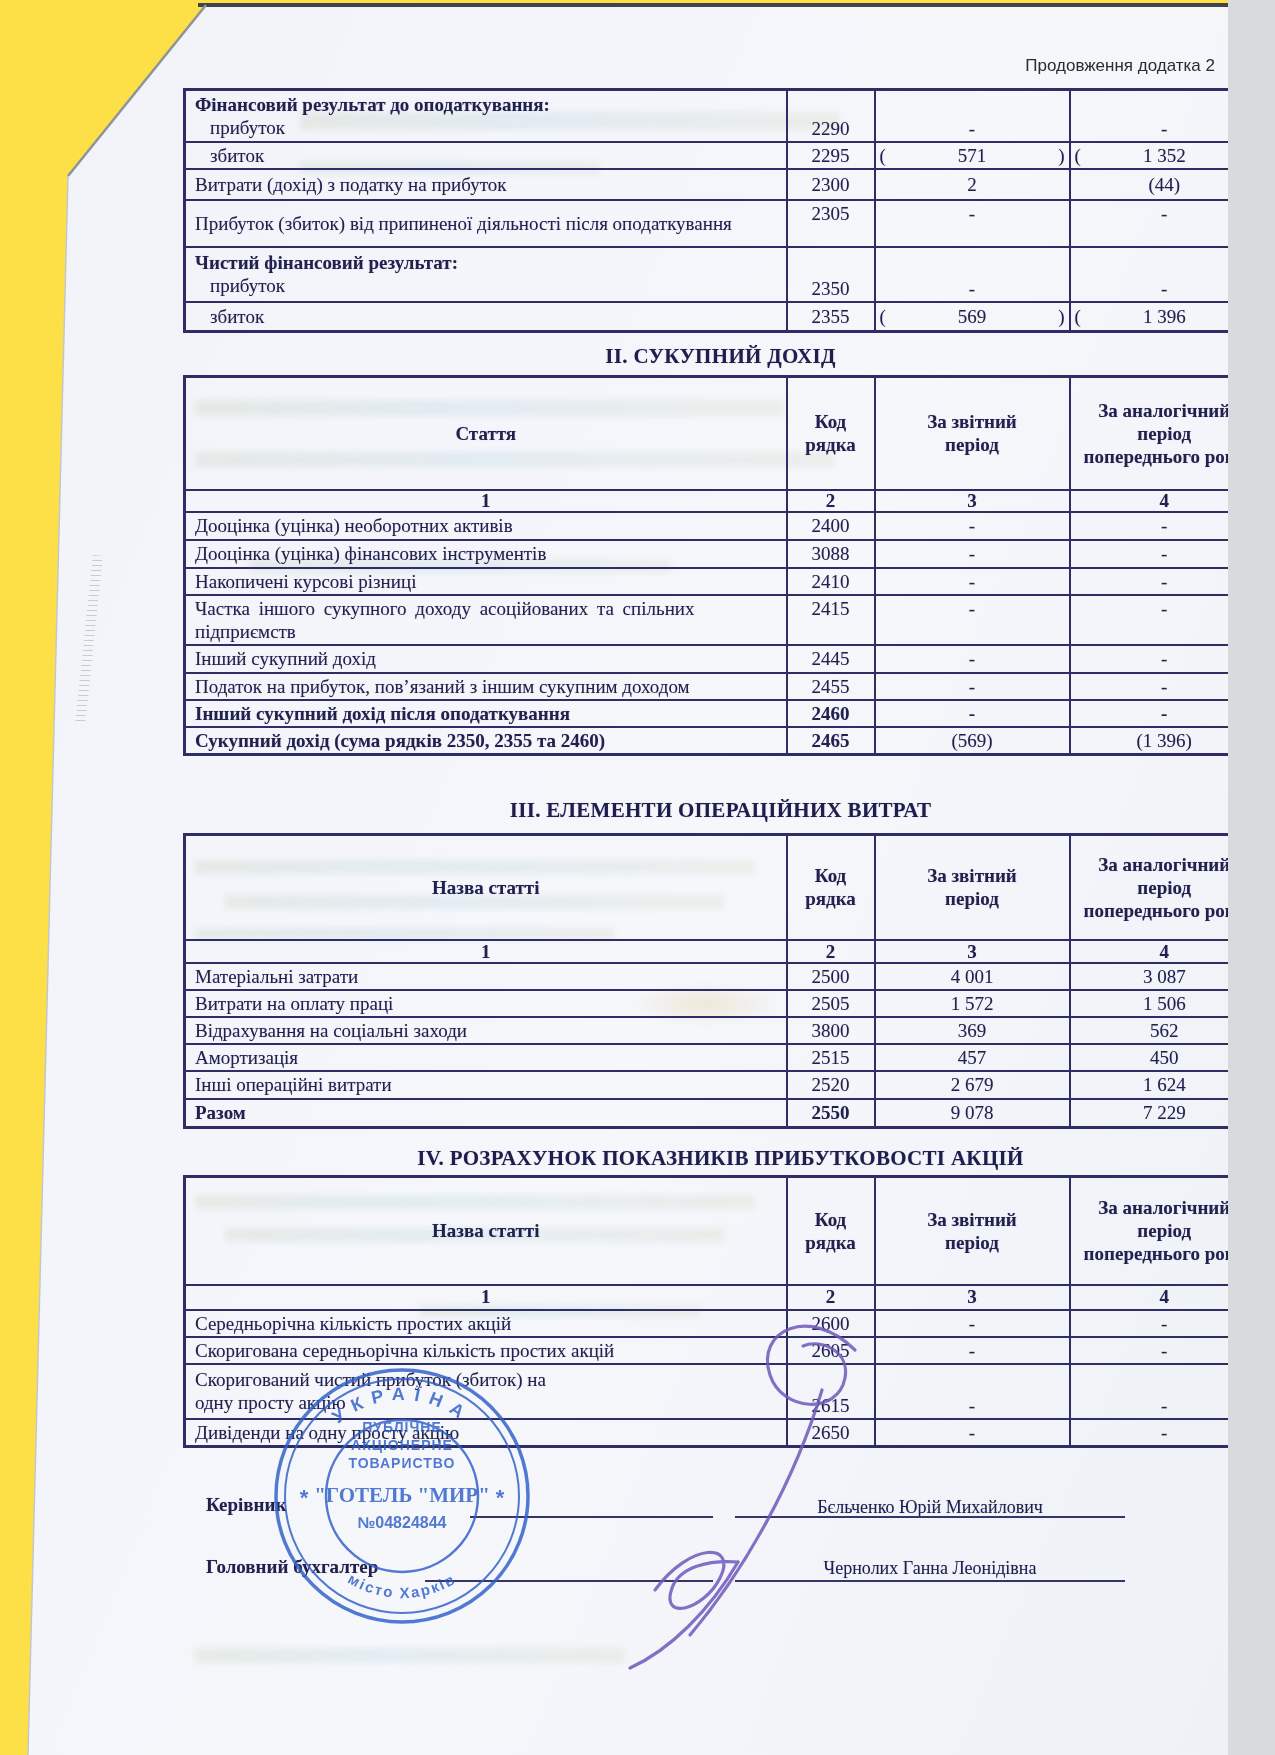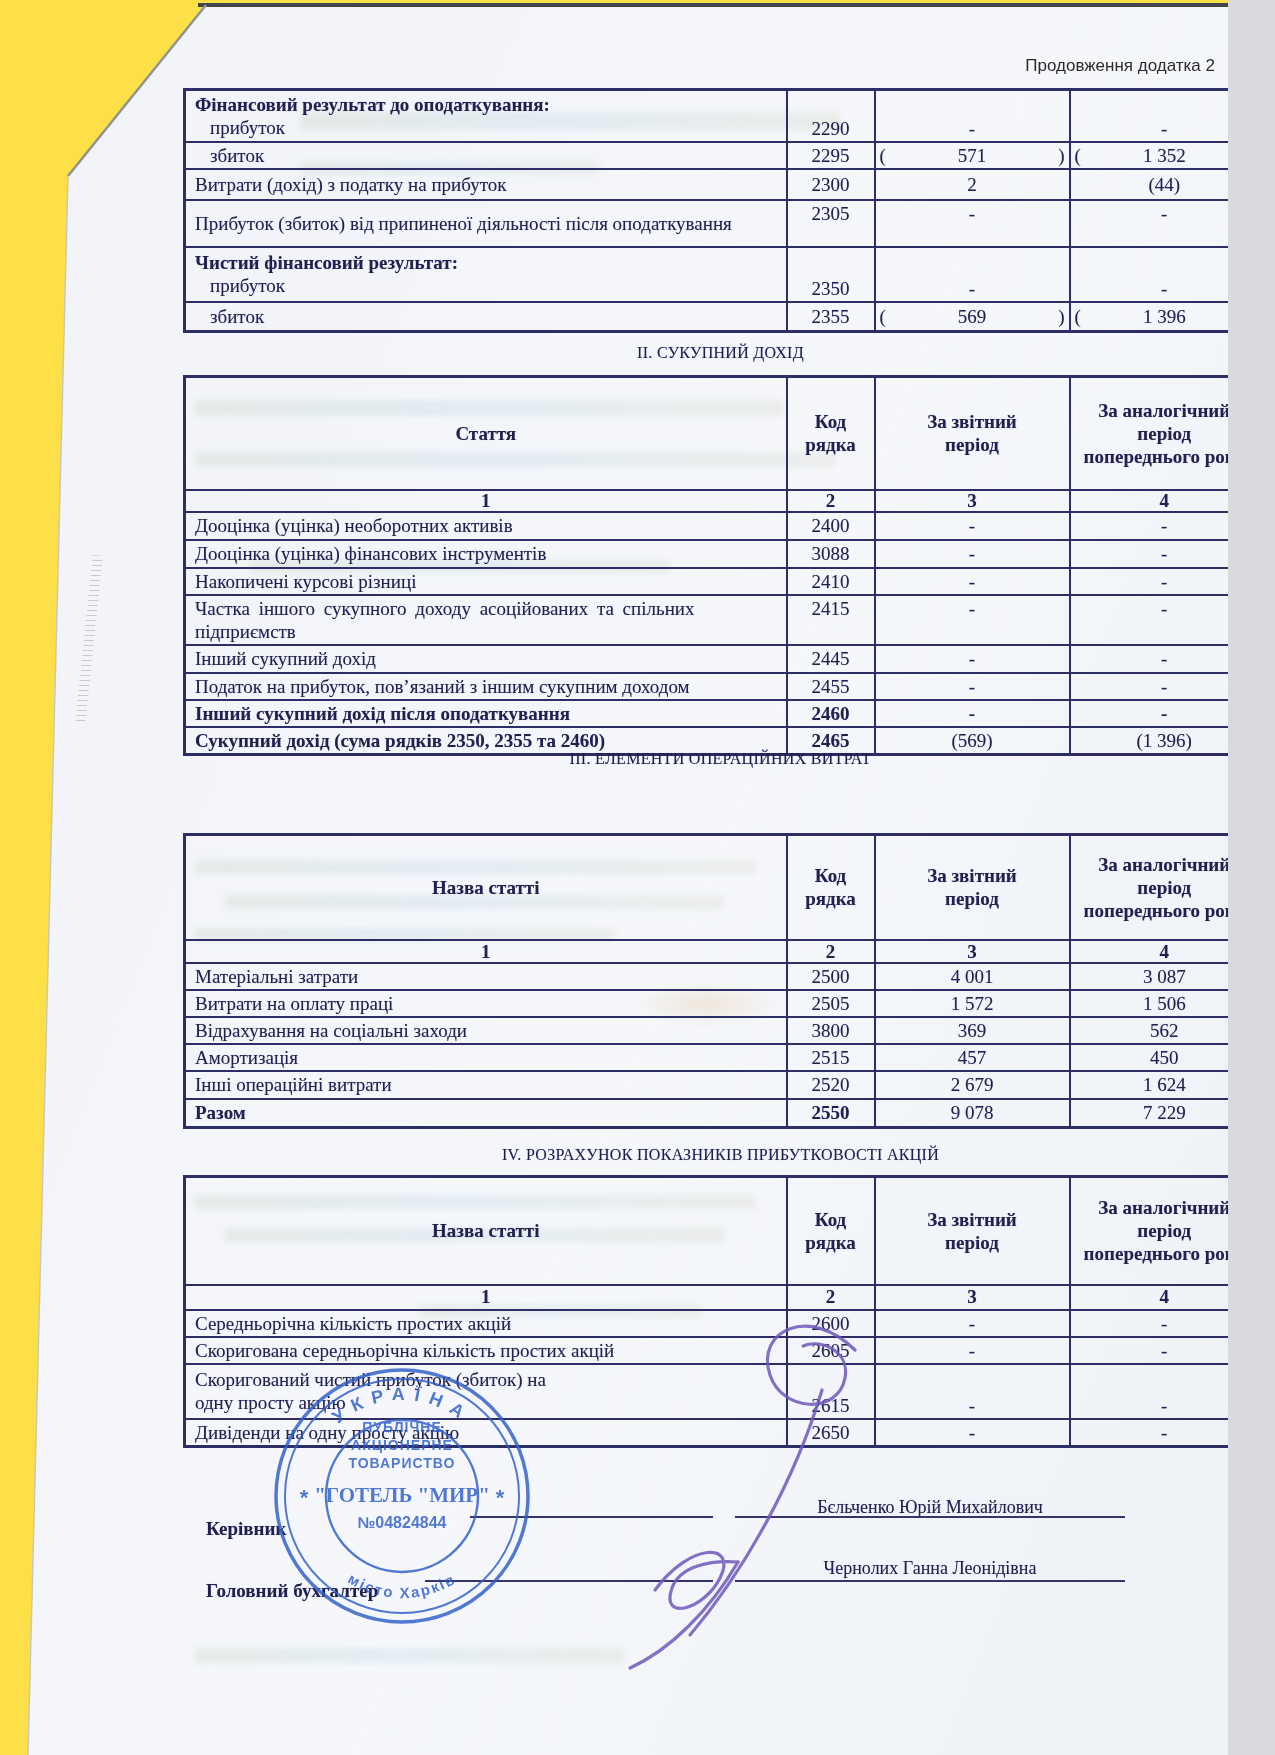--- a/index.html
+++ b/index.html
@@ -35,25 +35,25 @@
   .b { font-weight:bold; }
   .hd { font-weight:bold; text-align:center; vertical-align:middle; line-height:25px; }
   .hw { max-width:132px; margin:0 auto; }
   .vt { vertical-align:top; padding-top:3px; }
   .vb { vertical-align:bottom; padding-bottom:4px; }
   .paren { display:flex; align-items:center; }
   .paren .pn { flex:1; text-align:center; }
   .indent { padding-left:15px; }
   .title {
     position:absolute; left:183px; width:1075px; text-align:center;
-    font-weight:normal; font-size:16px; color:#1e1e4c; letter-spacing:.3px;
+    font-weight:bold; font-size:21px; color:#1e1e4c; letter-spacing:.3px;
     text-shadow:0 0 1px rgba(40,40,110,.3);
   }
   .note { position:absolute; top:56px; right:13px; font-family:"Liberation Sans",sans-serif; font-size:17px; color:#2b2b31; }
-  .sig-label { position:absolute; font-weight:bold; font-size:19px; color:#20204e; text-shadow:0 0 1px rgba(40,40,110,.25);margin-top:24px; }
+  .sig-label { position:absolute; font-weight:bold; font-size:19px; color:#20204e; text-shadow:0 0 1px rgba(40,40,110,.25); }
   .sig-name { position:absolute; font-size:18px; color:#20204e; text-align:center; text-shadow:0 0 1px rgba(40,40,110,.25); }
   .sig-line { position:absolute; height:0; border-bottom:2px solid #35356b; }
   svg { position:absolute; }
 </style>
 </head>
 <body>
 
 <div id="scan">
   <div id="paper"></div>
   <div id="top-edge"></div>
@@ -224,21 +224,21 @@
     </tr>
     <tr style="height:26px" class="b">
       <td class="lbl">Сукупний дохід (сума рядків 2350, 2355 та 2460)</td>
       <td class="code">2465</td>
       <td class="num" style="font-weight:normal">(569)</td>
       <td class="num" style="font-weight:normal">(1 396)</td>
     </tr>
   </tbody>
     </table>
 
-  <div class="title" style="top:750px">ІІІ. ЕЛЕМЕНТИ ОПЕРАЦІЙНИХ ВИТРАТ</div>
+  <div class="title" style="top:798px">ІІІ. ЕЛЕМЕНТИ ОПЕРАЦІЙНИХ ВИТРАТ</div>
   <table class="doc" style="top:833px">
     <colgroup>
         <col style="width:602px">
         <col style="width:88px">
         <col style="width:195px">
         <col style="width:190px">
       </colgroup>
     <tbody>
         <tr style="height:105px">
       <td class="hd">Назва статті</td>

